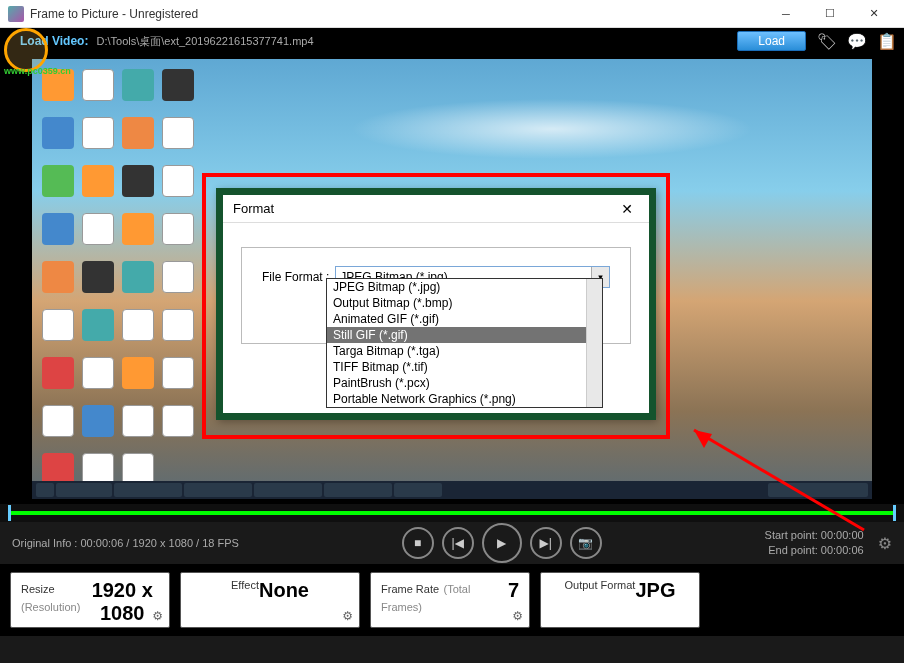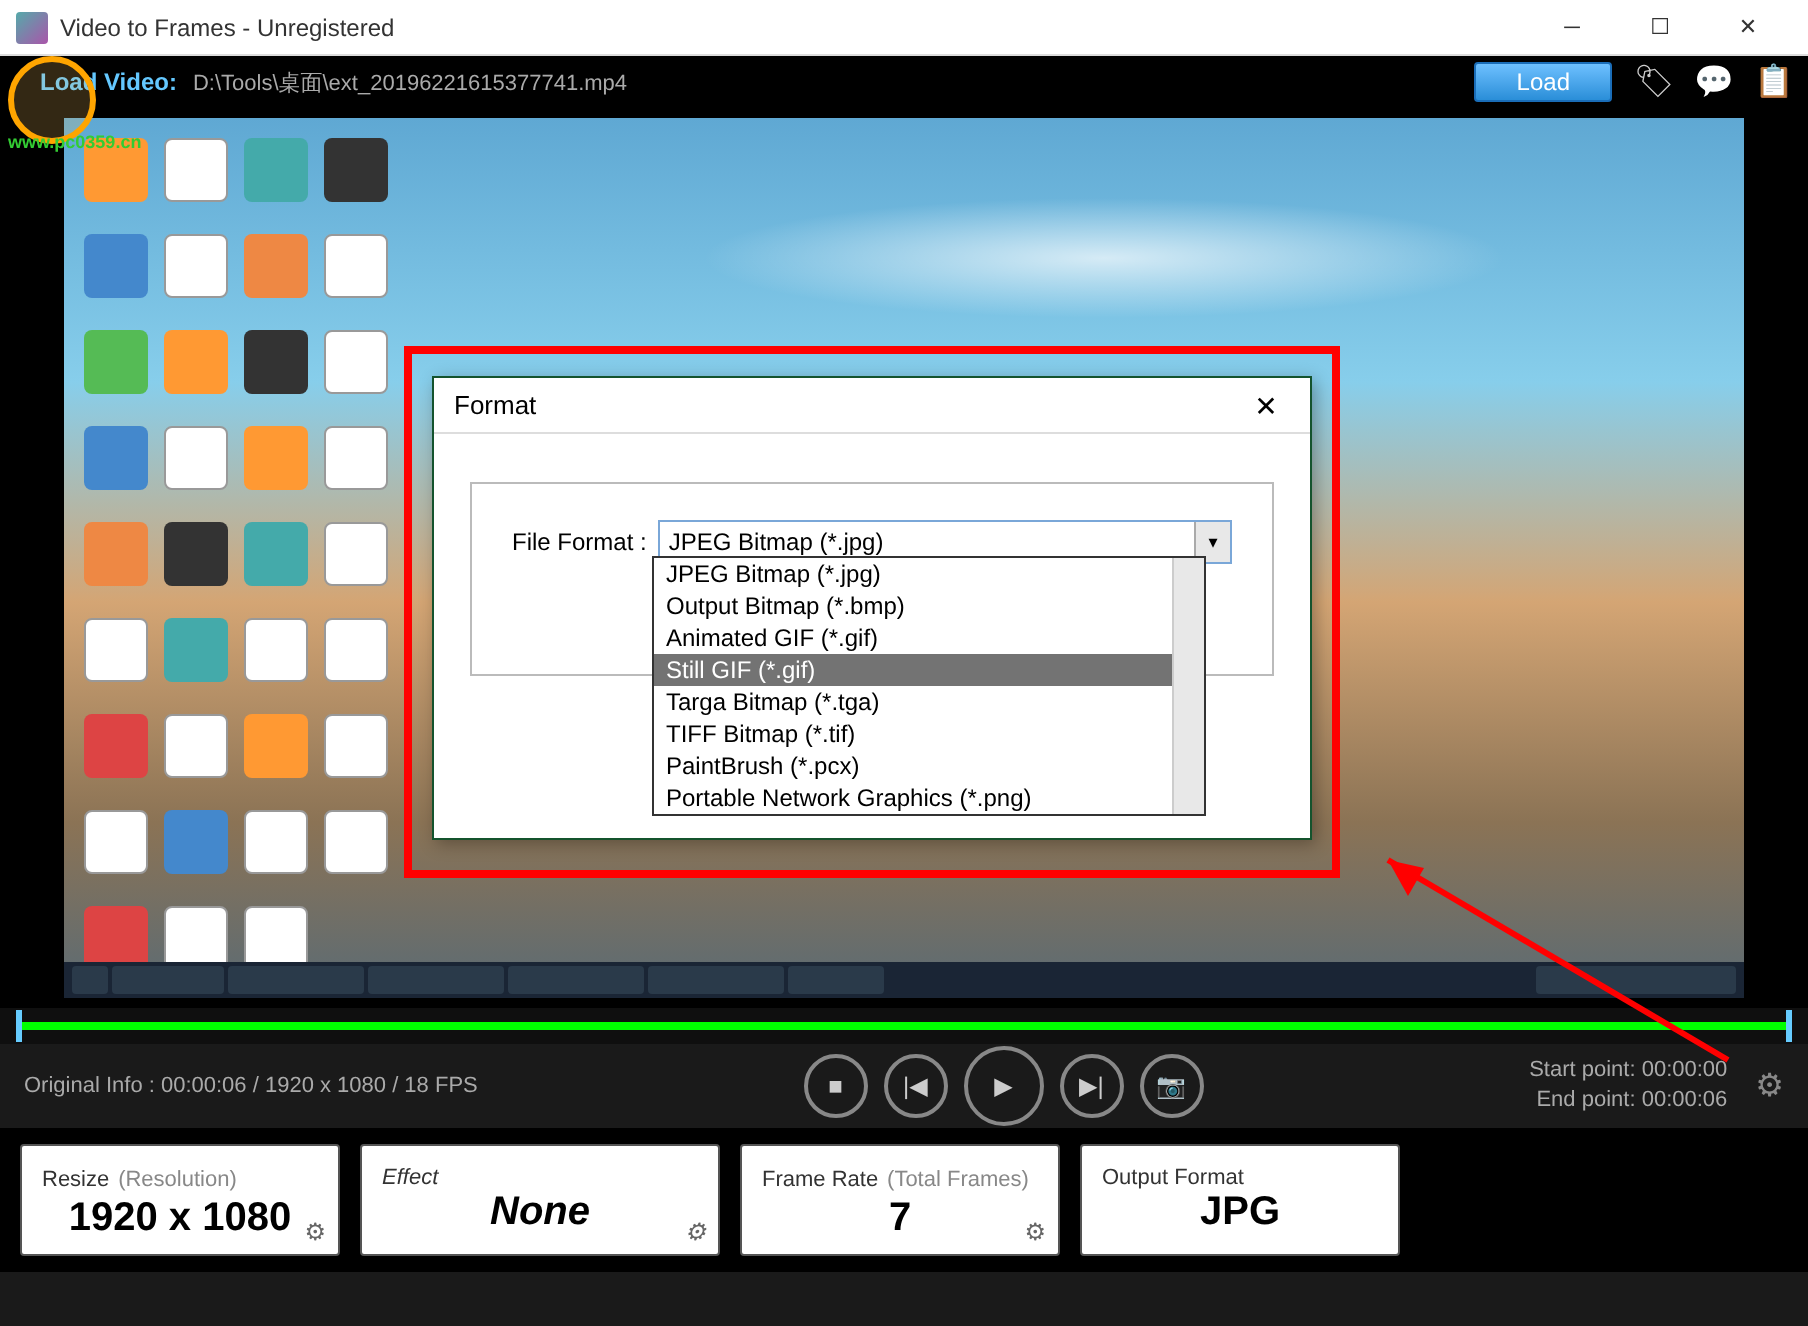--- a/index.html
+++ b/index.html
@@ -28,21 +28,21 @@
 .di.c1{background:#ff9933}.di.c2{background:#4aa}.di.c3{background:#d44}.di.c4{background:#5b5}.di.c5{background:#48c}.di.c6{background:#fff;border:1px solid #999}.di.c7{background:#333}.di.c8{background:#e84}
 .taskbar { position: absolute; bottom: 0; left: 0; right: 0; height: 18px; background: #1a2535; display: flex; align-items: center; padding: 0 4px; gap: 2px; }
 .taskbar .tb-item { height: 14px; background: #2a3a4a; border-radius: 2px; }
 .cloud-layer { position: absolute; top: 40px; left: 200px; right: 0; height: 60px; background: radial-gradient(ellipse 200px 30px at 50% 50%, rgba(255,255,255,0.7), transparent); }
 
 .redbox { position: absolute; left: 202px; top: 173px; width: 468px; height: 266px; border: 4px solid #ff0000; z-index: 8; pointer-events: none; }
 
 .arrow { position: absolute; right: 30px; top: 420px; z-index: 9; }
 .arrow svg { width: 200px; height: 120px; }
 
-.format-dialog { position: absolute; left: 216px; top: 188px; width: 440px; height: 232px; background: #fff; border: 1px solid #14532d; z-index: 10; box-shadow: 2px 2px 8px rgba(0,0,0,0.3); }
+.format-dialog { position: absolute; left: 216px; top: 188px; width: 440px; height: 232px; background: #fff; border: 7px solid #14532d; z-index: 10; box-shadow: 2px 2px 8px rgba(0,0,0,0.3); }
 .format-dialog .dlg-title { height: 28px; display: flex; align-items: center; padding: 0 10px; border-bottom: 1px solid #ddd; }
 .format-dialog .dlg-title span { font-size: 13px; flex: 1; }
 .format-dialog .dlg-close { width: 24px; height: 24px; display: flex; align-items: center; justify-content: center; font-size: 14px; cursor: pointer; }
 .format-dialog .dlg-body { padding: 24px 18px; }
 .format-dialog .inner-frame { border: 1px solid #bbb; padding: 18px 20px 55px; display: flex; align-items: center; gap: 6px; }
 .format-dialog .ff-label { font-size: 12px; }
 .format-dialog .ff-select { flex: 1; height: 22px; border: 1px solid #7aa7d8; font-size: 12px; padding: 0 4px; position: relative; background: #fff; display: flex; align-items: center; }
 .format-dialog .ff-select .arrow-btn { position: absolute; right: 0; top: 0; width: 18px; height: 20px; background: #e8e8e8; border-left: 1px solid #aaa; display: flex; align-items: center; justify-content: center; font-size: 9px; }
 
 .dropdown { position: absolute; left: 326px; top: 278px; width: 277px; border: 1px solid #333; background: #fff; z-index: 11; }
@@ -59,37 +59,37 @@
 
 .controls { height: 42px; background: #1a1a1a; display: flex; align-items: center; padding: 0 12px; gap: 8px; }
 .controls .info { color: #aaa; font-size: 11px; flex: 0 0 auto; }
 .controls .center { flex: 1; display: flex; justify-content: center; gap: 8px; align-items: center; }
 .controls .ctrl-btn { width: 32px; height: 32px; border: 2px solid #888; border-radius: 50%; display: flex; align-items: center; justify-content: center; color: #ccc; cursor: pointer; font-size: 12px; }
 .controls .ctrl-btn.play { width: 40px; height: 40px; }
 .controls .timeinfo { color: #aaa; font-size: 11px; text-align: right; line-height: 1.4; }
 .controls .gear { color: #888; margin-left: 6px; cursor: pointer; }
 
 .bottom { height: 72px; background: #000; display: flex; align-items: center; padding: 8px 10px; gap: 10px; }
-.bottom .panel { background: #fff; border: 1px solid #555; border-radius: 2px; height: 56px; position: relative; padding: 6px 10px; display: flex; flex-direction: column; justify-content: center; }
+.bottom .panel { background: #fff; border: 1px solid #555; border-radius: 2px; height: 56px; position: relative; padding: 6px 10px; display: flex; flex-direction: row; justify-content: center; }
 .bottom .panel .p-label { font-size: 11px; color: #333; }
 .bottom .panel .p-sub { font-size: 11px; color: #888; }
 .bottom .panel .p-value { font-size: 20px; font-weight: bold; color: #000; text-align: center; }
 .bottom .panel .p-gear { position: absolute; right: 6px; bottom: 4px; color: #666; cursor: pointer; font-size: 12px; }
 .bottom .panel.resize { width: 160px; }
-.bottom .panel.effect { width: 180px; font-style: italic; }
+.bottom .panel.effect { width: 180px; }
 .bottom .panel.frame { width: 160px; }
 .bottom .panel.format { width: 160px; }
 .bottom .convert { flex: 1; height: 56px; background: linear-gradient(#3bb5ff,#0a7dd8); border: 1px solid #005a9e; border-radius: 4px; color: #fff; font-size: 26px; font-style: italic; font-weight: bold; display: flex; align-items: center; justify-content: center; cursor: pointer; text-shadow: 1px 1px 2px rgba(0,0,0,0.4); }
 </style>
 </head>
 <body>
 
 <div class="titlebar">
   <div class="app-icon"></div>
-  <div class="title">Video to Frames - Unregistered</div>
+  <div class="title">Frame to Picture - Unregistered</div>
   <div class="win-btns">
     <div class="win-btn">─</div>
     <div class="win-btn">☐</div>
     <div class="win-btn">✕</div>
   </div>
 </div>
 
 <div class="toolbar">
   <span class="load-label">Load Video:</span>
   <span class="path">D:\Tools\桌面\ext_20196221615377741.mp4</span>

